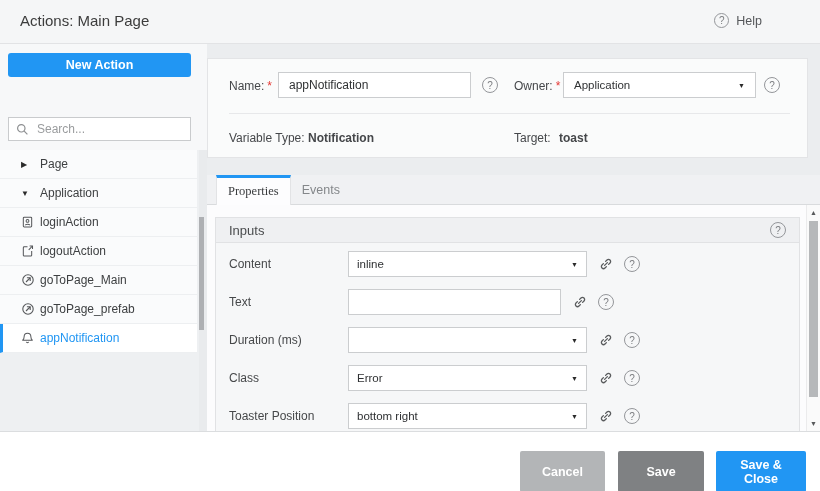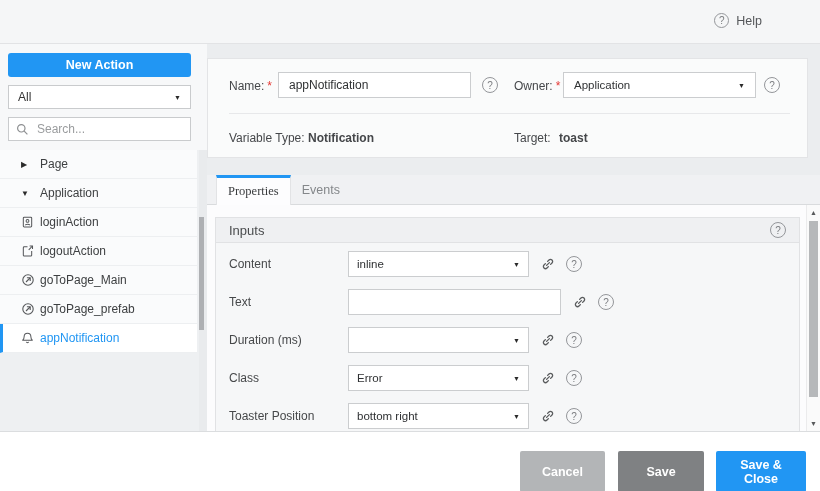--- a/index.html
+++ b/index.html
@@ -59,21 +59,21 @@
   .tab.active { background:#fdfdfe; border-top:3px solid #2196f3; border-left:1px solid #e2e3e5; border-right:1px solid #e2e3e5;
     color:#3a3c3e; margin-bottom:-1px;font-family:Liberation Serif, serif; }
 
   .scroll-area { position:absolute; left:0; top:161px; width:599px; height:226px; background:#fcfcfd; overflow:hidden; }
   .inputs-panel { position:absolute; left:8px; top:12px; width:585px; }
   .inputs-header { height:26px; background:#eff0f2; border:1px solid #e1e2e4; display:flex; align-items:center;
     justify-content:space-between; padding:0 13px; font-size:13px; color:#4a4c4e; }
   .field-list { background:#f6f7f8; border:1px solid #e1e2e4; border-top:none; padding:2px 0 10px; }
   .prop-row { height:38px; display:flex; align-items:center; padding-left:13px; }
   .prop-label { width:119px; font-size:12px; color:#46484a; flex:0 0 auto; }
-  .select-box { width:181px; height:26px; background:#fff; border:1px solid #cbcdcf; display:flex; align-items:center;
+  .select-box { width:239px; height:26px; background:#fff; border:1px solid #cbcdcf; display:flex; align-items:center;
     justify-content:space-between; padding:0 8px; font-size:11.5px; color:#2f3133; cursor:pointer; flex:0 0 auto; }
   .text-input { width:213px; height:26px; border:1px solid #cbcdcf; background:#fff; font-size:11.5px; color:#2f3133;
     padding:0 8px; font-family:inherit; flex:0 0 auto; }
   .row-link { margin-left:12px; display:flex; align-items:center; cursor:pointer; }
   .row-help { margin-left:11px; cursor:pointer; }
 
   .v-scrollbar { position:absolute; left:599px; top:161px; width:14px; height:226px; background:#fafafa; border-left:1px solid #ebebec; }
   .sb-arrow { position:absolute; left:0; width:13px; text-align:center; font-size:7px; color:#57595b; cursor:pointer; }
   .sb-up { top:4px; }
   .sb-down { bottom:4px; }
@@ -86,33 +86,30 @@
   .btn-cancel { left:520px; width:85px; background:#b3b5b7; }
   .btn-save { left:618px; width:86px; background:#7f8183; }
   .btn-saveclose { left:716px; width:90px; background:#2196f3; }
 </style>
 </head>
 <body>
 
 <div class="app">
 
   <div class="titlebar">
+    <div class="page-title">Actions: Main Page</div>
     <div class="help-area">
       <span class="help-circle">?</span>
       <span class="help-text">Help</span>
     </div>
   </div>
 
   <div class="sidebar">
     <div class="sidebar-controls">
       <button class="new-action-btn">New Action</button>
-      <div class="filter-select">
-        <span>All</span>
-        <span class="caret">▼</span>
-      </div>
       <div class="search-box">
         <span style="display:flex;">
           <svg width="13" height="13" viewBox="0 0 13 13">
               <g fill="none" stroke="#8d8f91" stroke-width="1.2">
                 <circle cx="5.3" cy="5.3" r="3.7"></circle>
                 <line x1="8.2" y1="8.2" x2="11.4" y2="11.4"></line>
               </g>
             </svg>
         </span>
         <input placeholder="Search..." style="">

